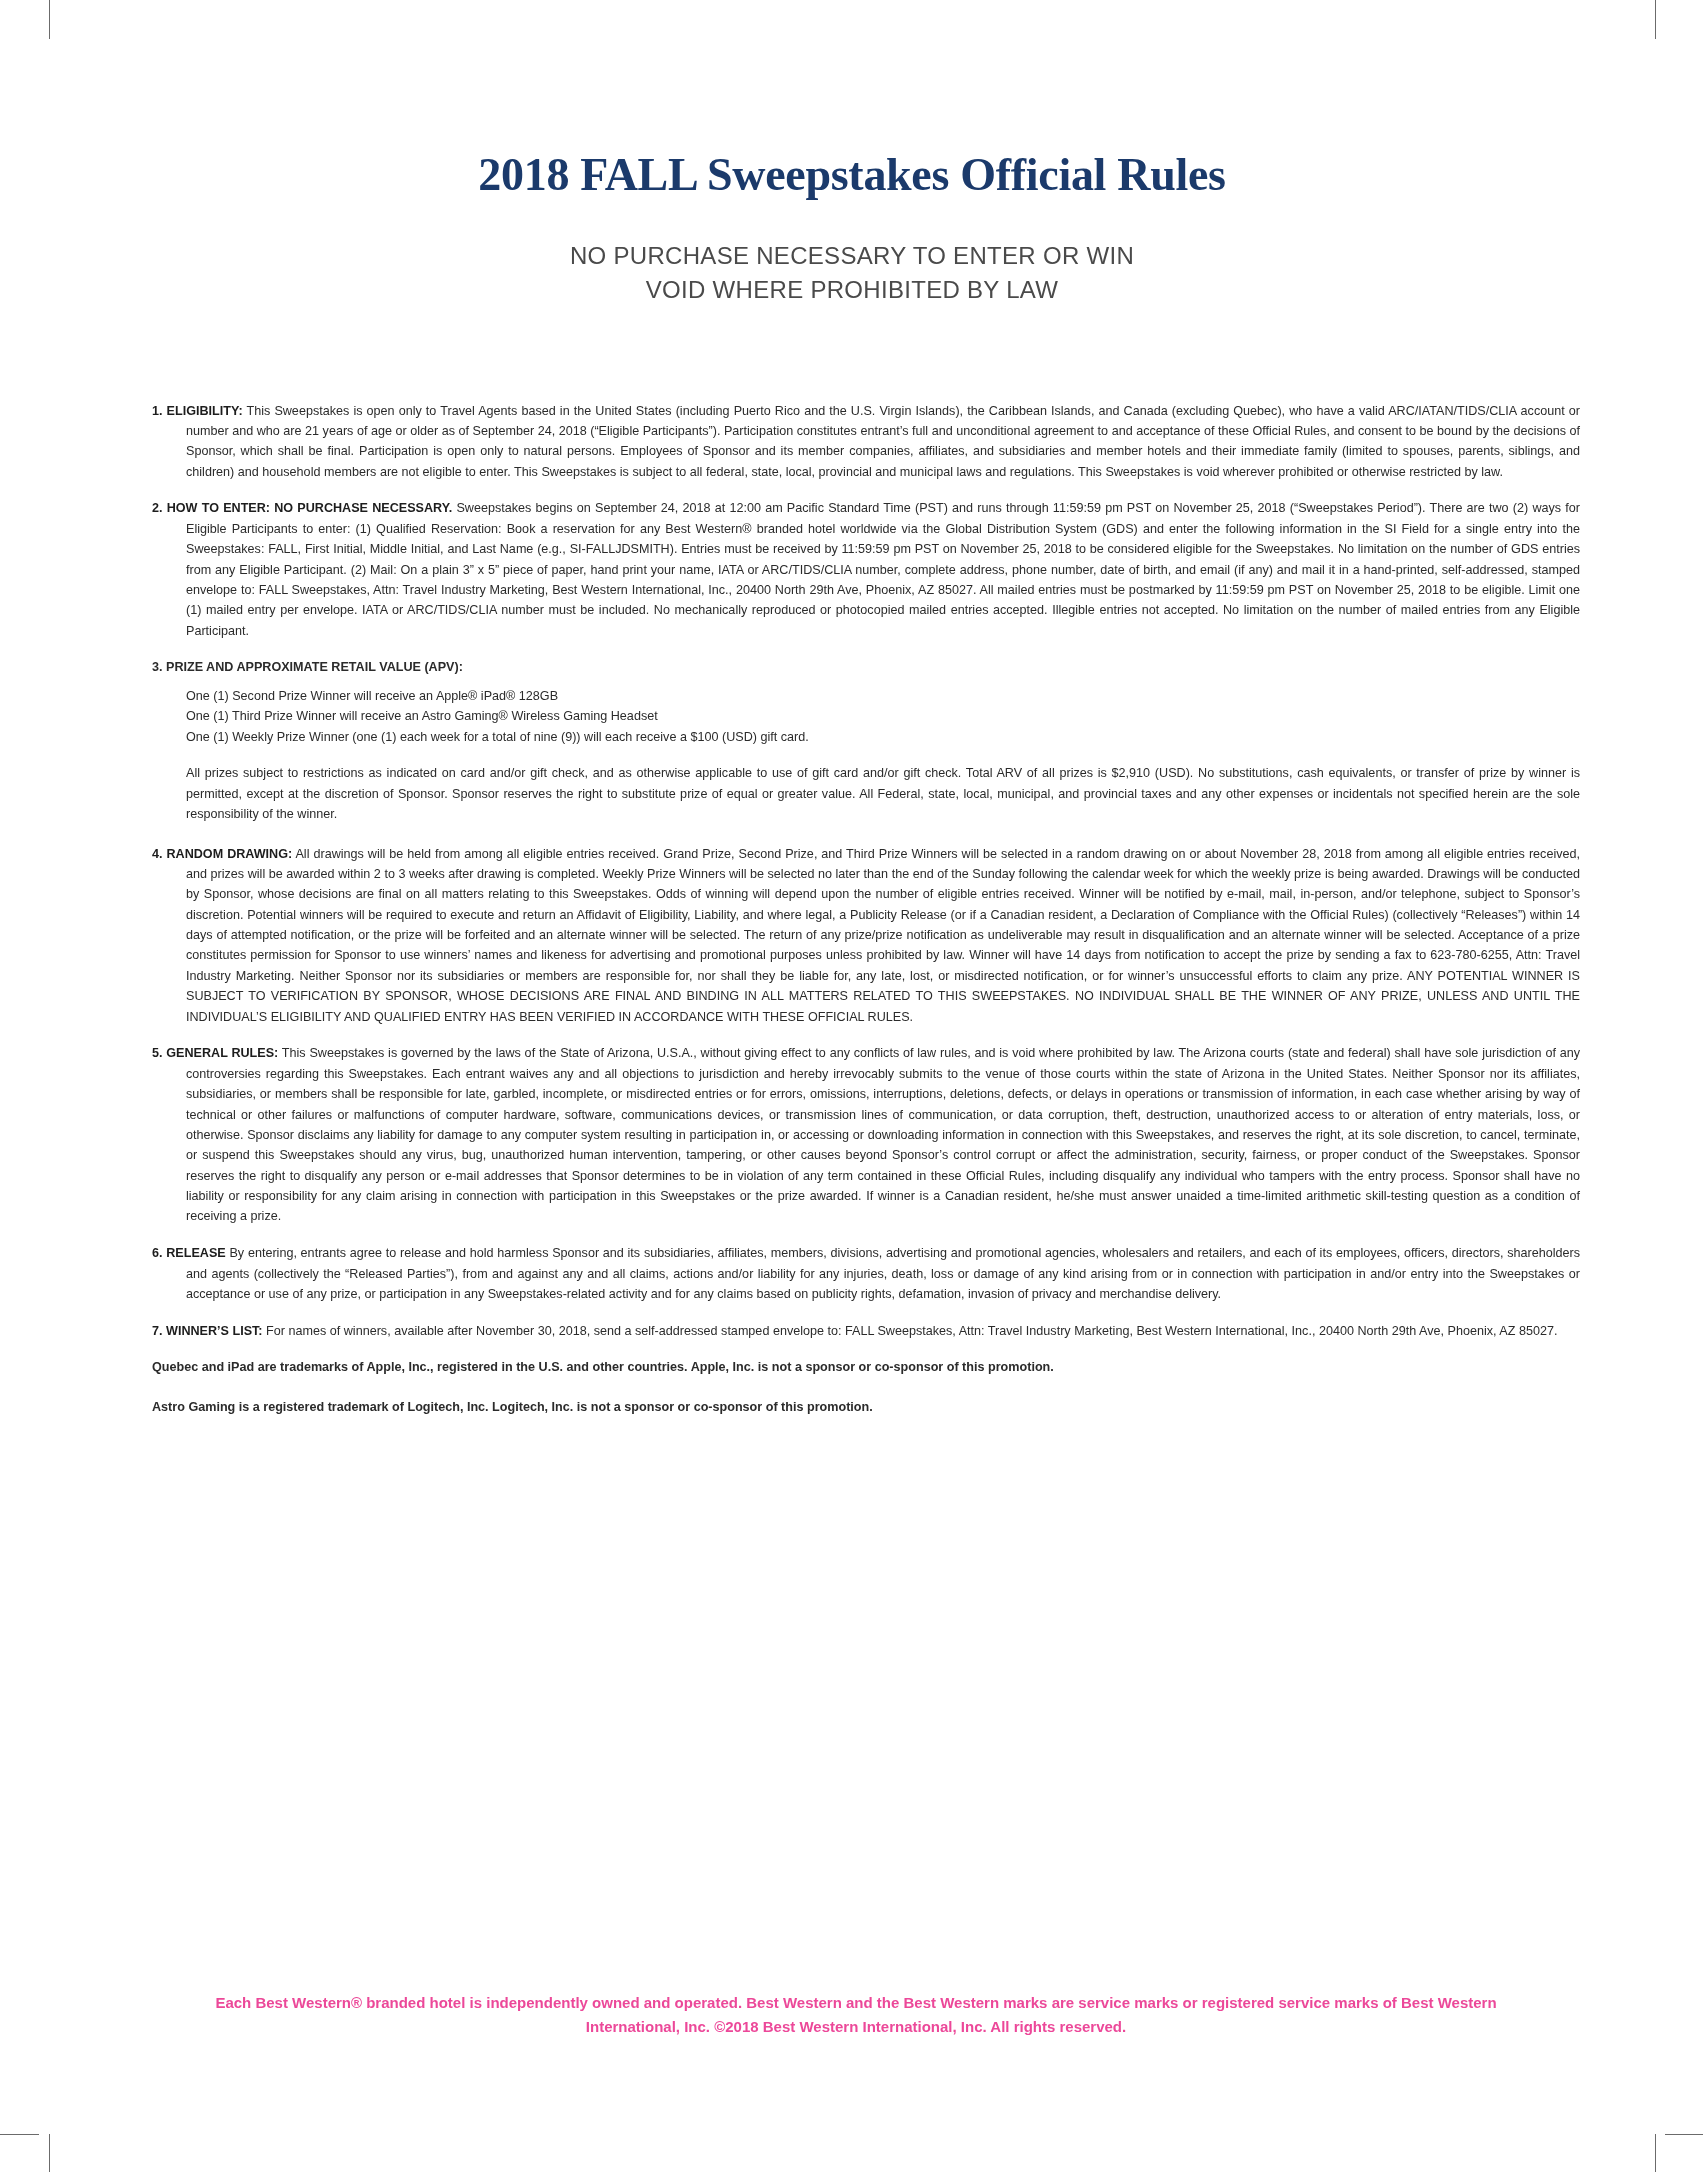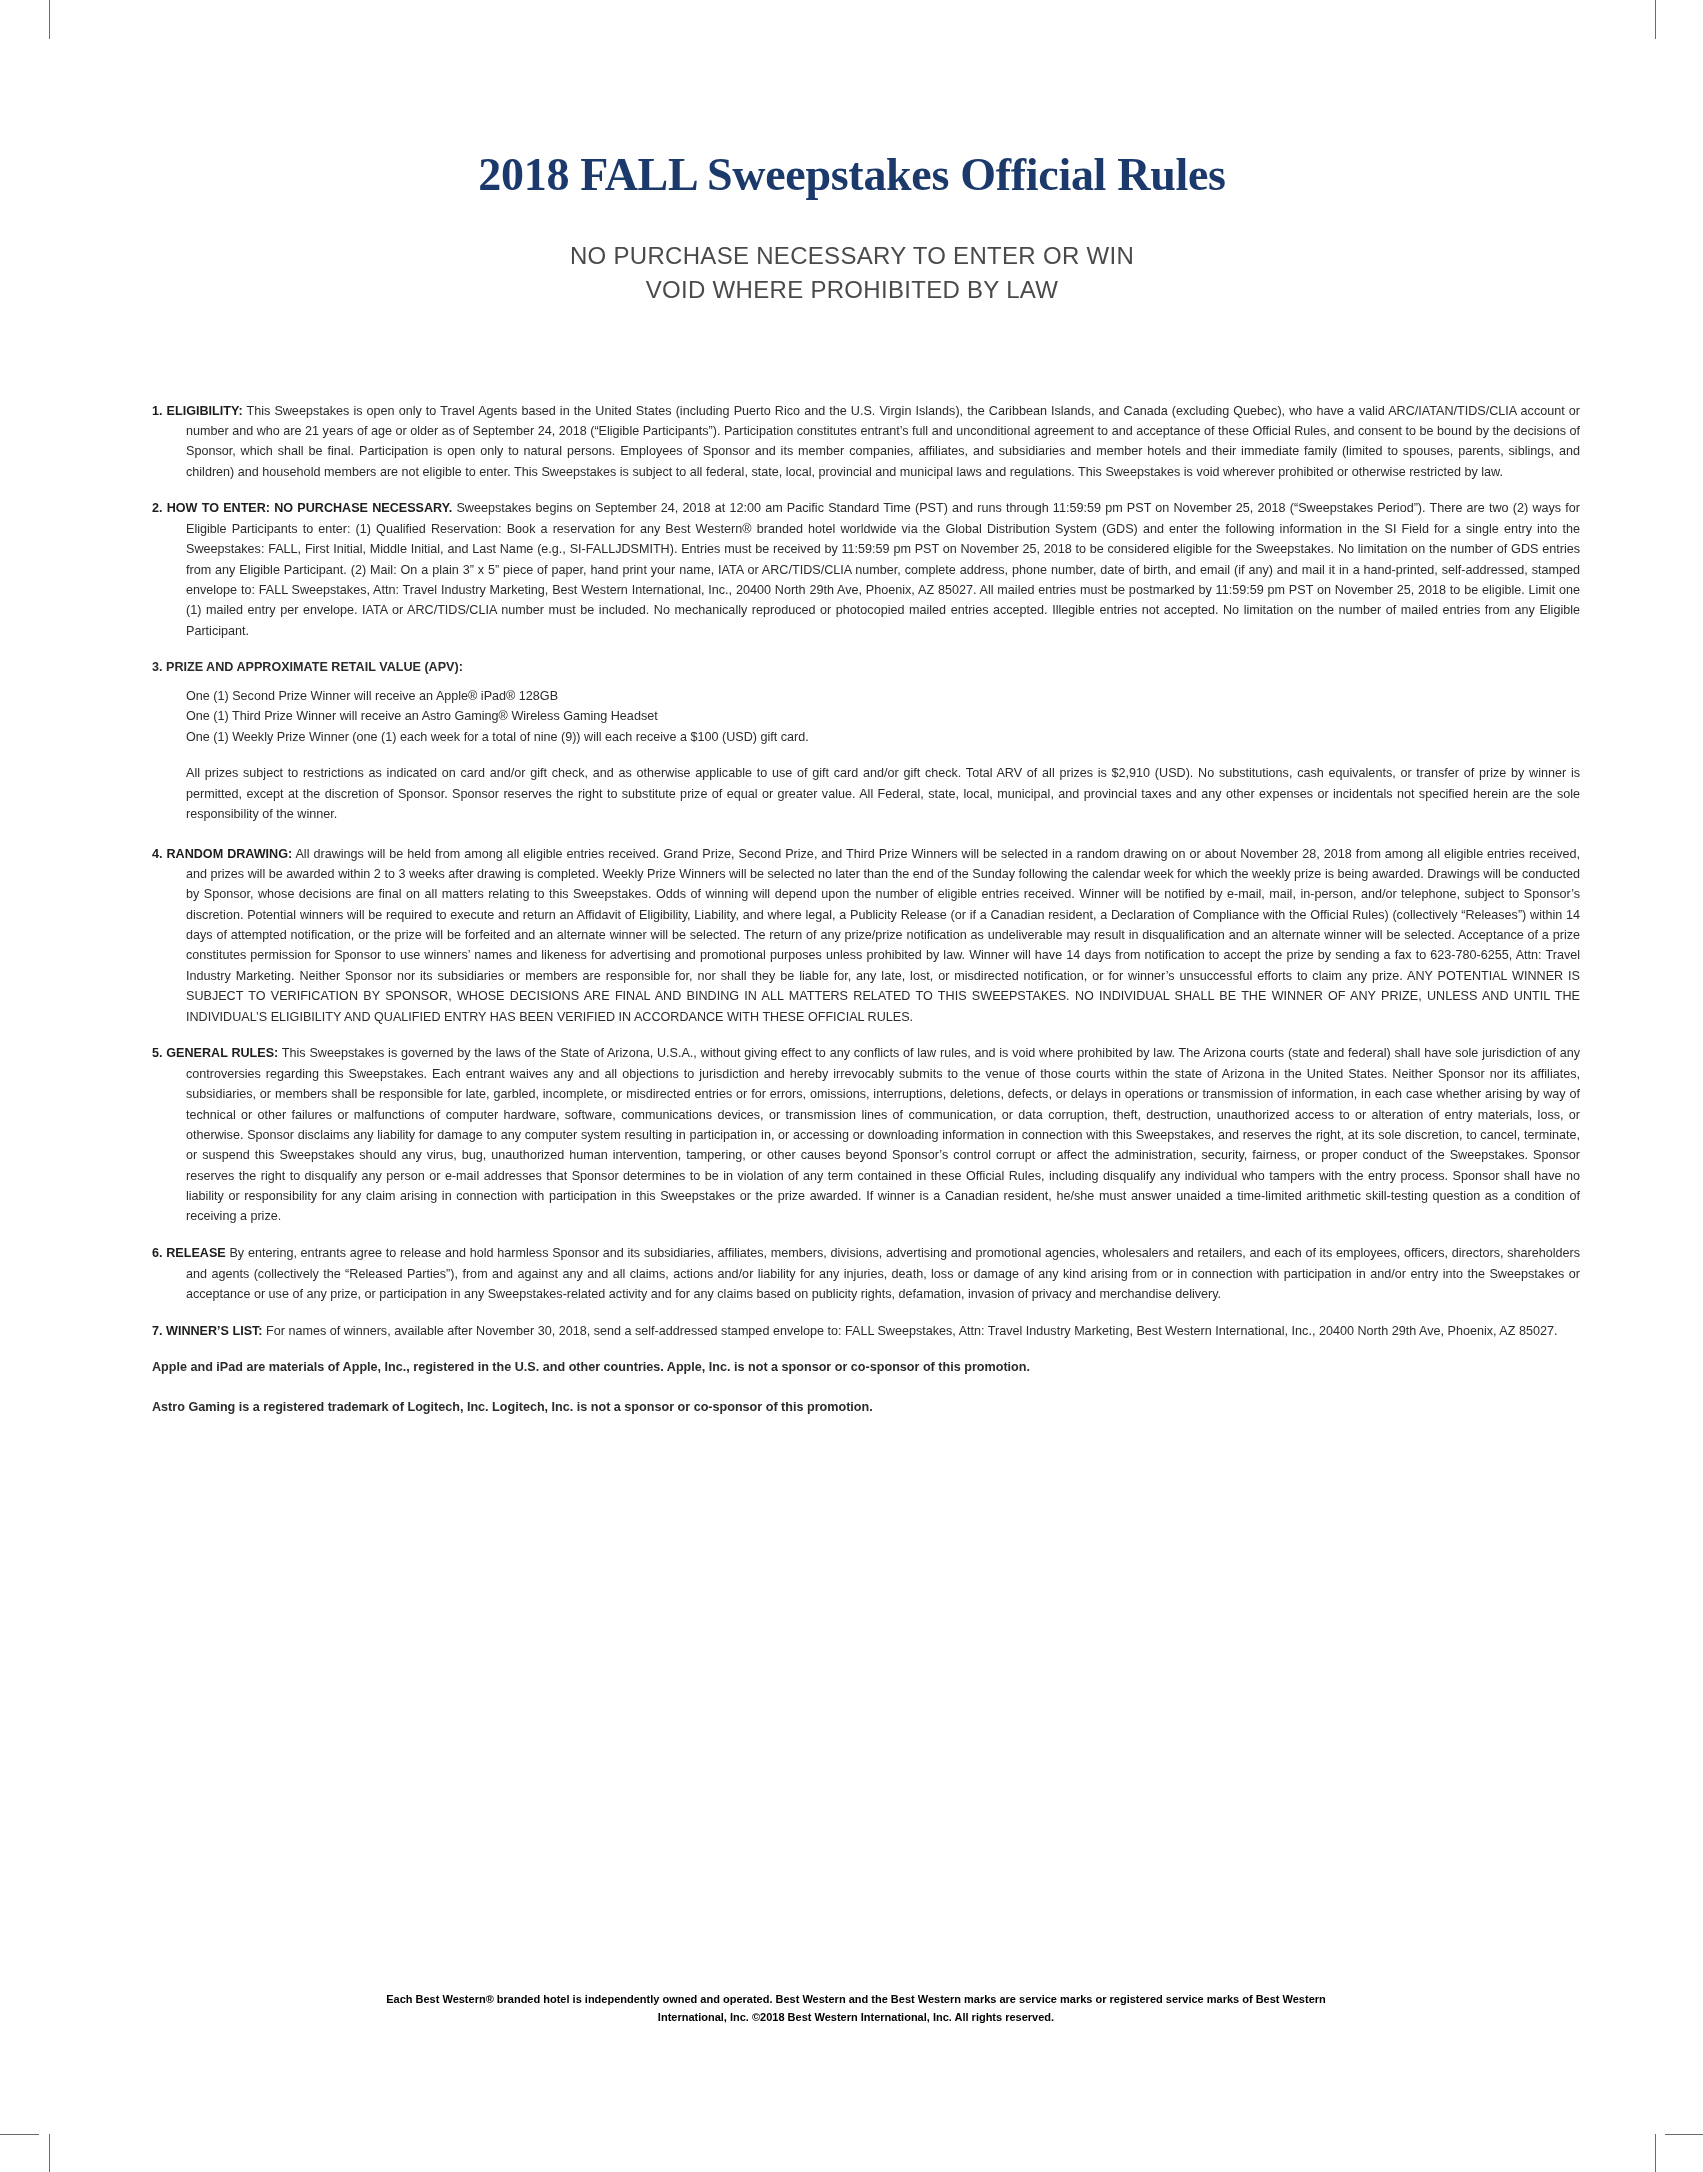--- a/index.html
+++ b/index.html
@@ -100,24 +100,24 @@
     font-weight: bold;
     font-size: 12.6px;
   }
 
   .footer {
     position: absolute;
     left: 159px;
     width: 1394px;
     top: 1991px;
     text-align: center;
-    font-size: 11px;
+    font-size: 15px;
     font-weight: bold;
     line-height: 1.6;
-    color: #000000;
+    color: #ec4899;
   }
 </style>
 </head>
 <body>
 
 <div class="page">
 
   <div class="crop v" style="left:49px; top:0px;"></div>
   <div class="crop v" style="left:1655px; top:0px;"></div>
   <div class="crop v" style="left:49px; top:2134px;"></div>
@@ -148,21 +148,21 @@
 
     <p class="para"><b>4. RANDOM DRAWING:</b><span> All drawings will be held from among all eligible entries received. Grand Prize, Second Prize, and Third Prize Winners will be selected in a random drawing on or about November 28, 2018 from among all eligible entries received, and prizes will be awarded within 2 to 3 weeks after drawing is completed. Weekly Prize Winners will be selected no later than the end of the Sunday following the calendar week for which the weekly prize is being awarded. Drawings will be conducted by Sponsor, whose decisions are final on all matters relating to this Sweepstakes. Odds of winning will depend upon the number of eligible entries received. Winner will be notified by e-mail, mail, in-person, and/or telephone, subject to Sponsor’s discretion. Potential winners will be required to execute and return an Affidavit of Eligibility, Liability, and where legal, a Publicity Release (or if a Canadian resident, a Declaration of Compliance with the Official Rules) (collectively “Releases”) within 14 days of attempted notification, or the prize will be forfeited and an alternate winner will be selected.  The return of any prize/prize notification as undeliverable may result in disqualification and an alternate winner will be selected.  Acceptance of a prize constitutes permission for Sponsor to use winners’ names and likeness for advertising and promotional purposes unless prohibited by law.  Winner will have 14 days from notification to accept the prize by sending a fax to 623-780-6255, Attn: Travel Industry Marketing.  Neither Sponsor nor its subsidiaries or members are responsible for, nor shall they be liable for, any late, lost, or misdirected notification, or for winner’s unsuccessful efforts to claim any prize.  ANY POTENTIAL WINNER IS SUBJECT TO VERIFICATION BY SPONSOR, WHOSE DECISIONS ARE FINAL AND BINDING IN ALL MATTERS RELATED TO THIS SWEEPSTAKES.  NO INDIVIDUAL SHALL BE THE WINNER OF ANY PRIZE, UNLESS AND UNTIL THE INDIVIDUAL’S ELIGIBILITY AND QUALIFIED ENTRY HAS BEEN VERIFIED IN ACCORDANCE WITH THESE OFFICIAL RULES.</span></p>
 
     <p class="para"><b>5. GENERAL RULES:</b><span> This Sweepstakes is governed by the laws of the State of Arizona, U.S.A., without giving effect to any conflicts of law rules, and is void where prohibited by law. The Arizona courts (state and federal) shall have sole jurisdiction of any controversies regarding this Sweepstakes. Each entrant waives any and all objections to jurisdiction and hereby irrevocably submits to the venue of those courts within the state of Arizona in the United States. Neither Sponsor nor its affiliates, subsidiaries, or members shall be responsible for late, garbled, incomplete, or misdirected entries or for errors, omissions, interruptions, deletions, defects, or delays in operations or transmission of information, in each case whether arising by way of technical or other failures or malfunctions of computer hardware, software, communications devices, or transmission lines of communication, or data corruption, theft, destruction, unauthorized access to or alteration of entry materials, loss, or otherwise. Sponsor disclaims any liability for damage to any computer system resulting in participation in, or accessing or downloading information in connection with this Sweepstakes, and reserves the right, at its sole discretion, to cancel, terminate, or suspend this Sweepstakes should any virus, bug, unauthorized human intervention, tampering, or other causes beyond Sponsor’s control corrupt or affect the administration, security, fairness, or proper conduct of the Sweepstakes. Sponsor reserves the right to disqualify any person or e-mail addresses that Sponsor determines to be in violation of any term contained in these Official Rules, including disqualify any individual who tampers with the entry process.  Sponsor shall have no liability or responsibility for any claim arising in connection with participation in this Sweepstakes or the prize awarded. If winner is a Canadian resident, he/she must answer unaided a time-limited arithmetic skill-testing question as a condition of receiving a prize.</span></p>
 
     <p class="para"><b>6. RELEASE</b><span> By entering, entrants agree to release and hold harmless Sponsor and its subsidiaries, affiliates, members, divisions, advertising and promotional agencies, wholesalers and retailers, and each of its employees, officers, directors, shareholders and agents (collectively the “Released Parties”), from and against any and all claims, actions and/or liability for any injuries, death, loss or damage of any kind arising from or in connection with participation in and/or entry into the Sweepstakes or acceptance or use of any prize, or participation in any Sweepstakes-related activity and for any claims based on publicity rights, defamation, invasion of privacy and merchandise delivery.</span></p>
 
     <p class="para"><b>7. WINNER’S LIST:</b><span> For names of winners, available after November 30, 2018, send a self-addressed stamped envelope to: FALL Sweepstakes, Attn: Travel Industry Marketing, Best Western International, Inc., 20400 North 29th Ave, Phoenix, AZ 85027.</span></p>
 
 
-    <p class="trademark">Apple and iPad are materials of Apple, Inc., registered in the U.S. and other countries.  Apple, Inc. is not a sponsor or co-sponsor of this promotion.</p>
+    <p class="trademark">Quebec and iPad are trademarks of Apple, Inc., registered in the U.S. and other countries.  Apple, Inc. is not a sponsor or co-sponsor of this promotion.</p>
 
     <p class="trademark">Astro Gaming is a registered trademark of Logitech, Inc.  Logitech, Inc. is not a sponsor or co-sponsor of this promotion.</p>
 
   </div>
 
   <div class="footer">
     <div>Each Best Western® branded hotel is independently owned and operated. Best Western and the Best Western marks are service marks or registered service marks of Best Western</div>
     <div>International, Inc. ©2018 Best Western International, Inc. All rights reserved.</div>
   </div>
 

